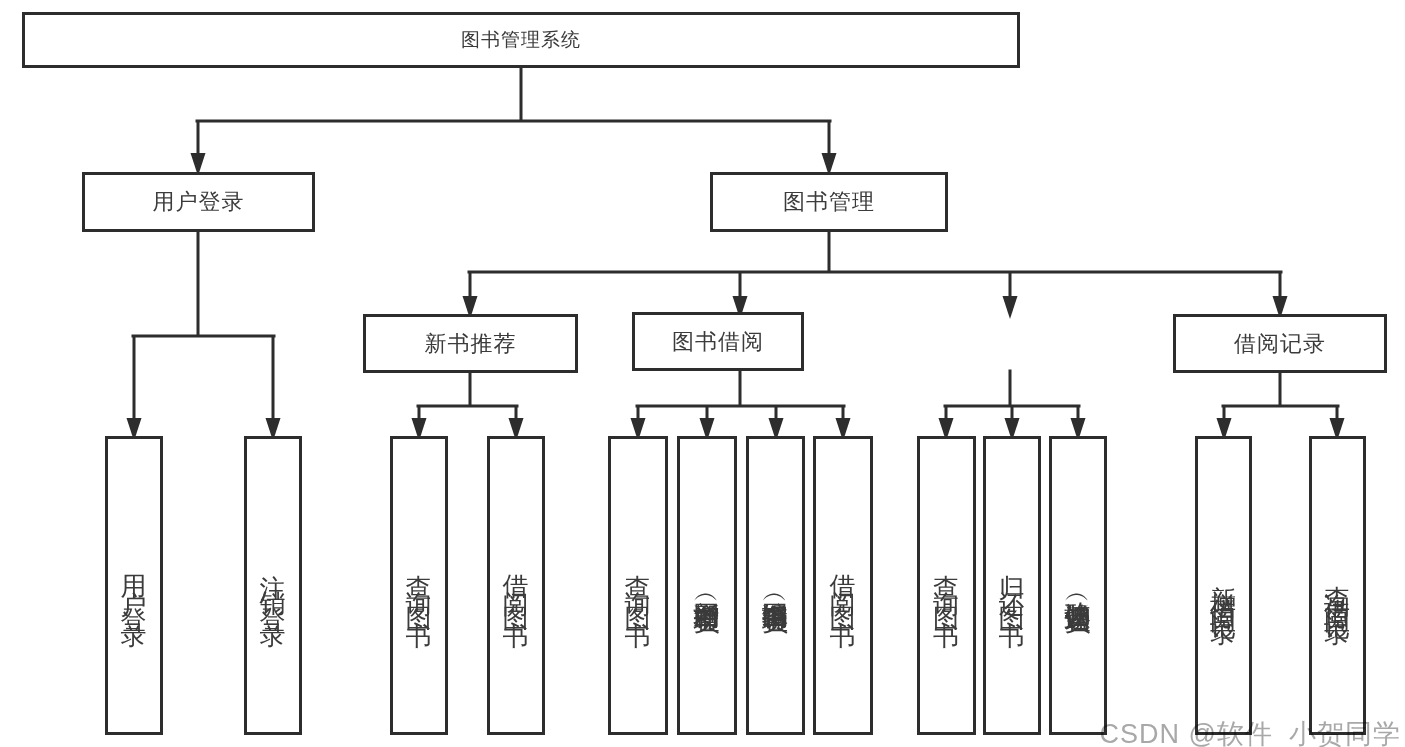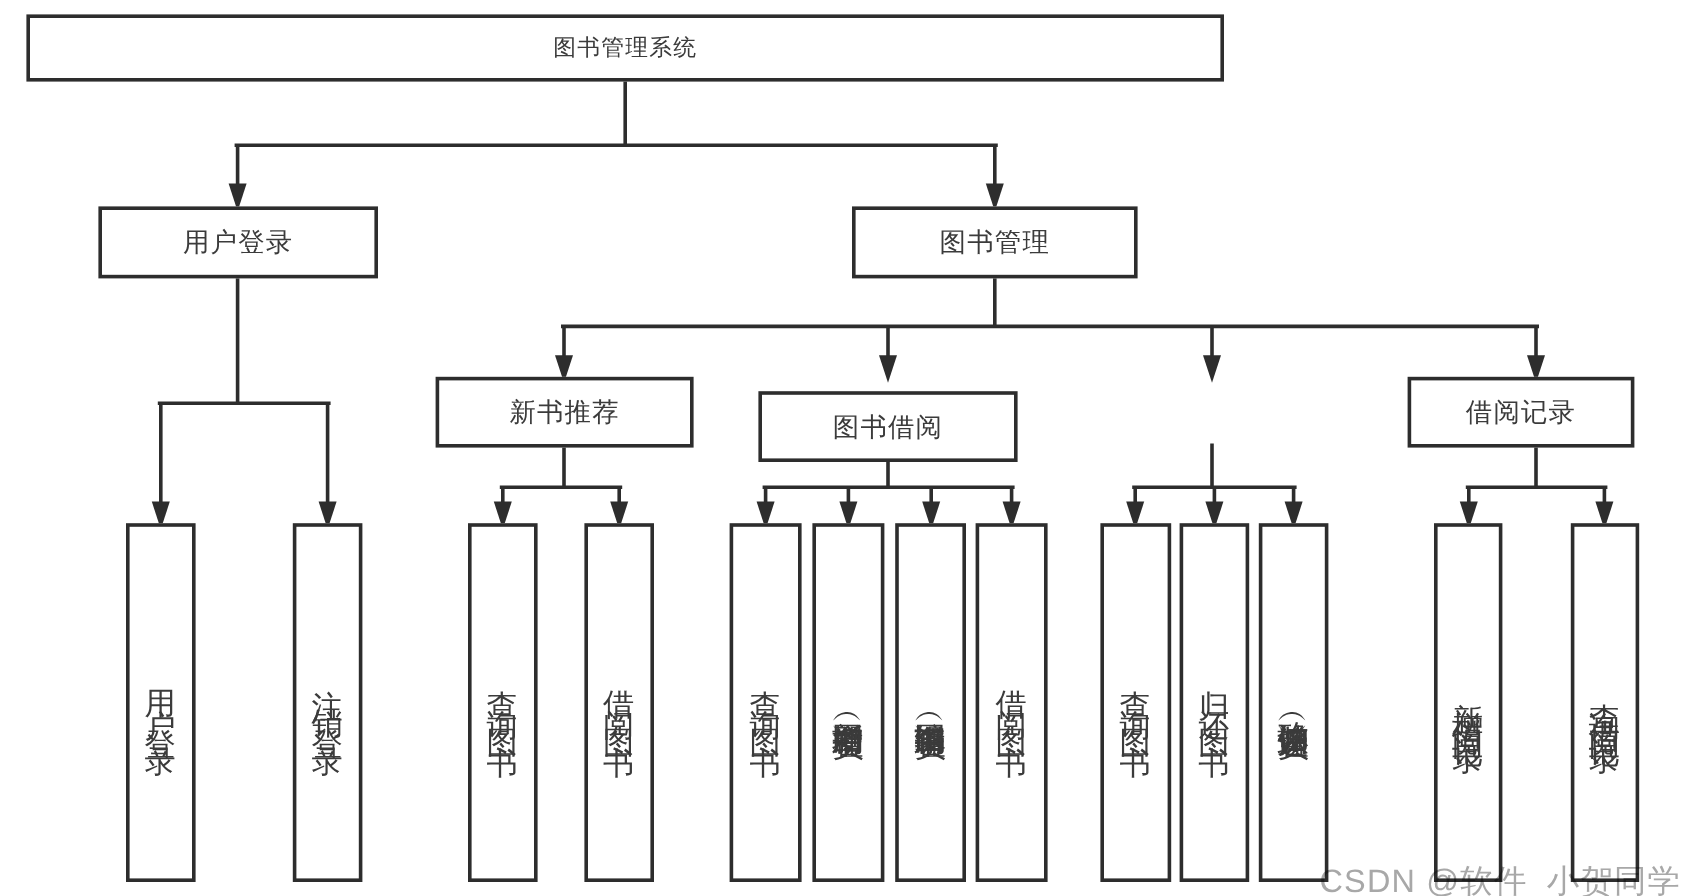--- a/index.html
+++ b/index.html
@@ -93,24 +93,24 @@
   <div class="node lvl2" style="left:82px;top:172px;width:233px;height:60px">
     <span class="hlabel">用户登录</span>
   </div>
   <div class="node lvl3" style="left:363px;top:314px;width:215px;height:59px">
     <span class="hlabel">新书推荐</span>
   </div>
 
   <div class="node lvl2" style="left:710px;top:172px;width:238px;height:60px">
     <span class="hlabel">图书管理</span>
   </div>
-  <div class="node lvl3" style="left:632px;top:326px;width:216px;height:59px">
+  <div class="node lvl3" style="left:632px;top:312px;width:172px;height:59px">
     <span class="hlabel">图书借阅</span>
   </div>
-  <div class="node lvl3" style="left:1173px;top:314px;width:189px;height:59px">
+  <div class="node lvl3" style="left:1173px;top:314px;width:214px;height:59px">
     <span class="hlabel">借阅记录</span>
   </div>
 
   <div class="node leaf" style="left:105px;width:58px">
     <span class="vtext ls4">用户登录</span>
   </div>
   <div class="node leaf" style="left:244px;width:58px">
     <span class="vtext ls4">注销登录</span>
   </div>
 

